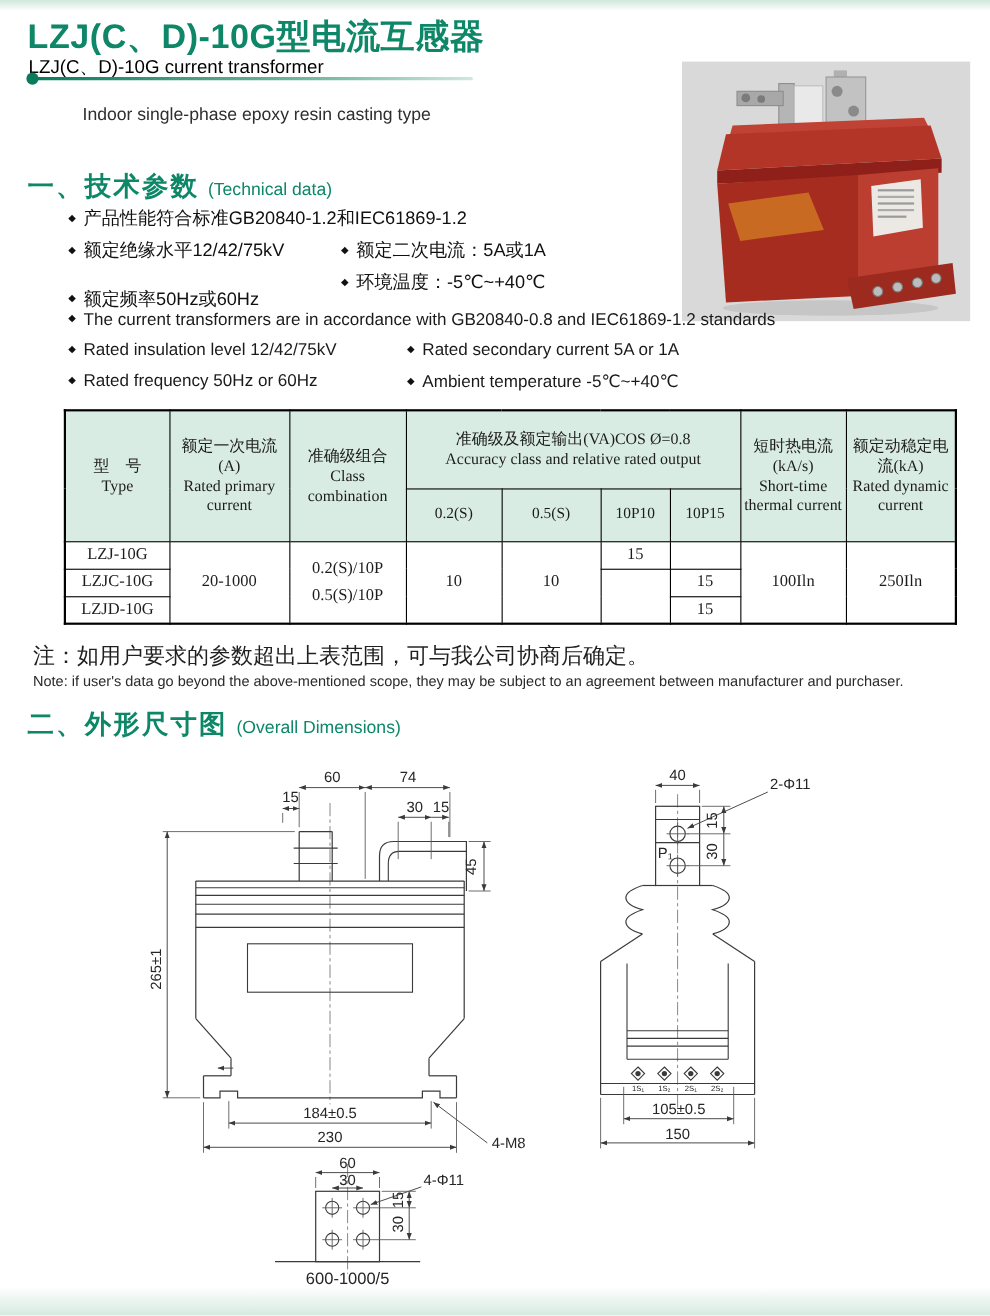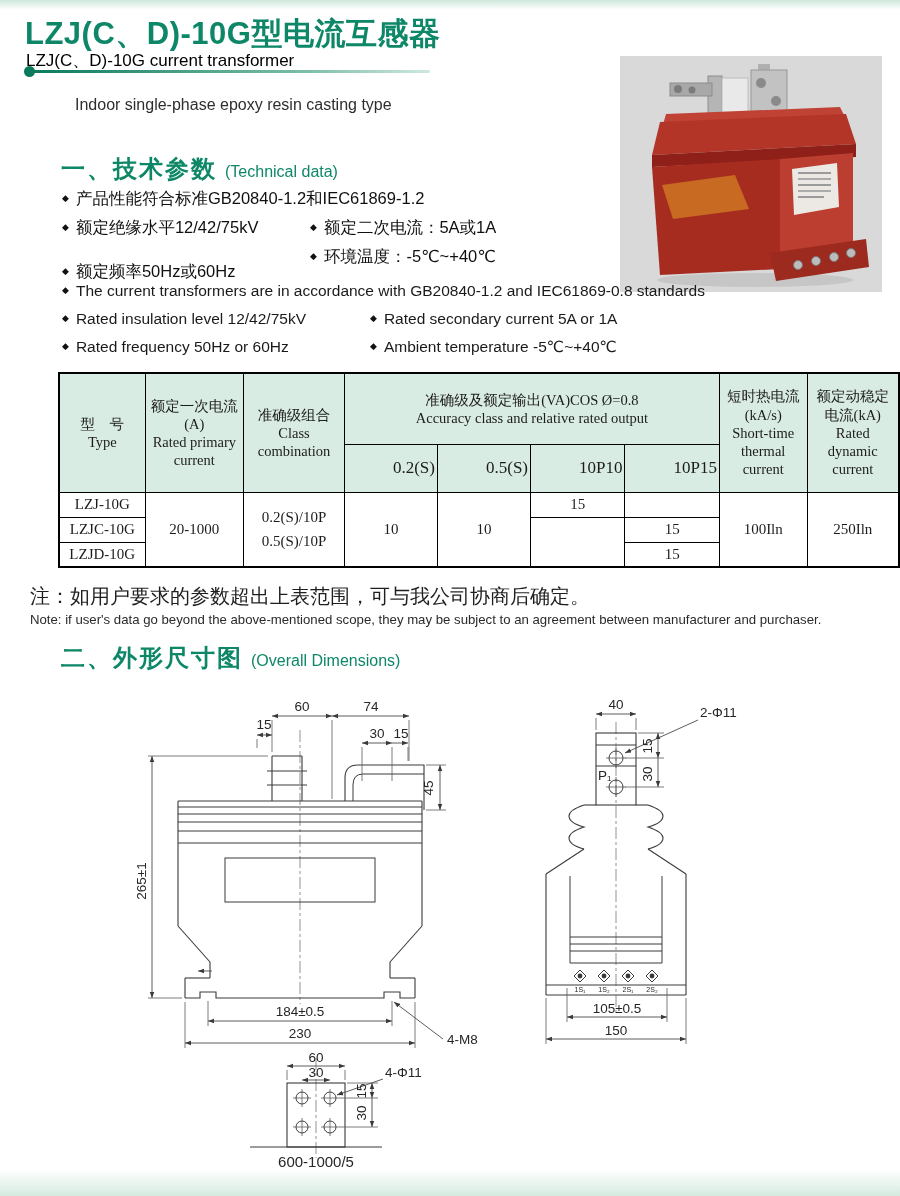--- a/index.html
+++ b/index.html
@@ -17,37 +17,37 @@
   .rule-dot{position:absolute;left:24px;top:66px;width:11px;height:11px;border-radius:50%;background:#0a7a5c;}
   
   .feature{position:absolute;left:38px;top:93px;}
   .feature .cn{font-size:27px;color:#141414;word-spacing:9px;letter-spacing:1px;}
   .feature .dm{font-size:13px;color:#222;vertical-align:4px;margin-right:14px;}
   .feature .en{margin-left:37px;margin-top:3px;font-size:16px;color:#2e2e2e;}
   
   .photo{position:absolute;left:620px;top:56px;width:262px;height:236px;background:#d9d9d9;}
   
   .sec{position:absolute;font-weight:700;color:#0d8767;}
-  .sec .cn{font-size:24px;letter-spacing:2px;margin-left:36px;}
+  .sec .cn{font-size:24px;letter-spacing:2px;}
   .sec .en{font-size:16px;font-weight:400;margin-left:8px;}
   .sec1{left:25px;top:153px;}
   .sec2{left:25px;top:642px;}
   
   .brow{position:absolute;font-size:16.5px;color:#101010;white-space:nowrap;}
   .brow .dm{font-size:9px;vertical-align:3px;margin-right:7px;color:#111;}
   .brow.en{font-size:15.5px;color:#1a1a1a;}
   
   .spec{position:absolute;left:58px;top:372px;border-collapse:collapse;table-layout:fixed;
         font-family:"Liberation Serif","DejaVu Serif",serif;}
   .spec,.spec th,.spec td{border:1px solid #000;}
   .spec{border:2px solid #000;}
   .spec th{background:#d9ece3;font-weight:400;font-size:14.5px;line-height:1.25;padding:1px 2px;}
   .spec td{font-size:15px;text-align:center;vertical-align:middle;padding:0 2px;background:#fff;}
   .spec .h1{height:71px;}
-  .spec .h2 th{height:45px;font-size:17px;padding-left:48px;}
+  .spec .h2 th{height:45px;font-size:14px;}
   .spec tbody tr{height:25px;}
   .cls-cell{line-height:24px;}
   
   .note{position:absolute;left:30px;top:583px;color:#1f1f1f;}
   .note .cn{font-size:20px;}
   .note .en{font-size:13.2px;margin-top:2px;color:#2a2a2a;}
   
   .dwg{position:absolute;left:0;top:686px;}
   .dwg .ol{fill:none;stroke:#3a3a3a;stroke-width:1.1;}
   .dwg .tl{fill:none;stroke:#3a3a3a;stroke-width:1;}
@@ -108,21 +108,21 @@
 
   <div class="sec sec1">
     <span class="cn">一、技术参数</span><span class="en">(Technical data)</span>
   </div>
 
   <div class="brow" style="left:62px;top:188px;"><span class="dm">◆</span><span>产品性能符合标准GB20840-1.2和IEC61869-1.2</span></div>
   <div class="brow" style="left:62px;top:217px;"><span class="dm">◆</span><span>额定绝缘水平12/42/75kV</span></div>
   <div class="brow" style="left:310px;top:217px;"><span class="dm">◆</span><span>额定二次电流：5A或1A</span></div>
   <div class="brow" style="left:62px;top:261px;"><span class="dm">◆</span><span>额定频率50Hz或60Hz</span></div>
   <div class="brow" style="left:310px;top:246px;"><span class="dm">◆</span><span>环境温度：-5℃~+40℃</span></div>
-  <div class="brow en" style="left:62px;top:282px;"><span class="dm">◆</span><span>The current transformers are in accordance with GB20840-1.2 and IEC61869-0.8 standards</span></div>
+  <div class="brow en" style="left:62px;top:282px;"><span class="dm">◆</span><span>The current transformers are in accordance with GB20840-0.8 and IEC61869-1.2 standards</span></div>
   <div class="brow en" style="left:62px;top:310px;"><span class="dm">◆</span><span>Rated  insulation level 12/42/75kV</span></div>
   <div class="brow en" style="left:370px;top:310px;"><span class="dm">◆</span><span>Rated  secondary current 5A or 1A</span></div>
   <div class="brow en" style="left:62px;top:338px;"><span class="dm">◆</span><span>Rated  frequency 50Hz or 60Hz</span></div>
   <div class="brow en" style="left:370px;top:338px;"><span class="dm">◆</span><span>Ambient temperature  -5℃~+40℃</span></div>
 
   <table class="spec">
     <colgroup>
       <col style="width:95px">
         <col style="width:109px">
         <col style="width:106px">

